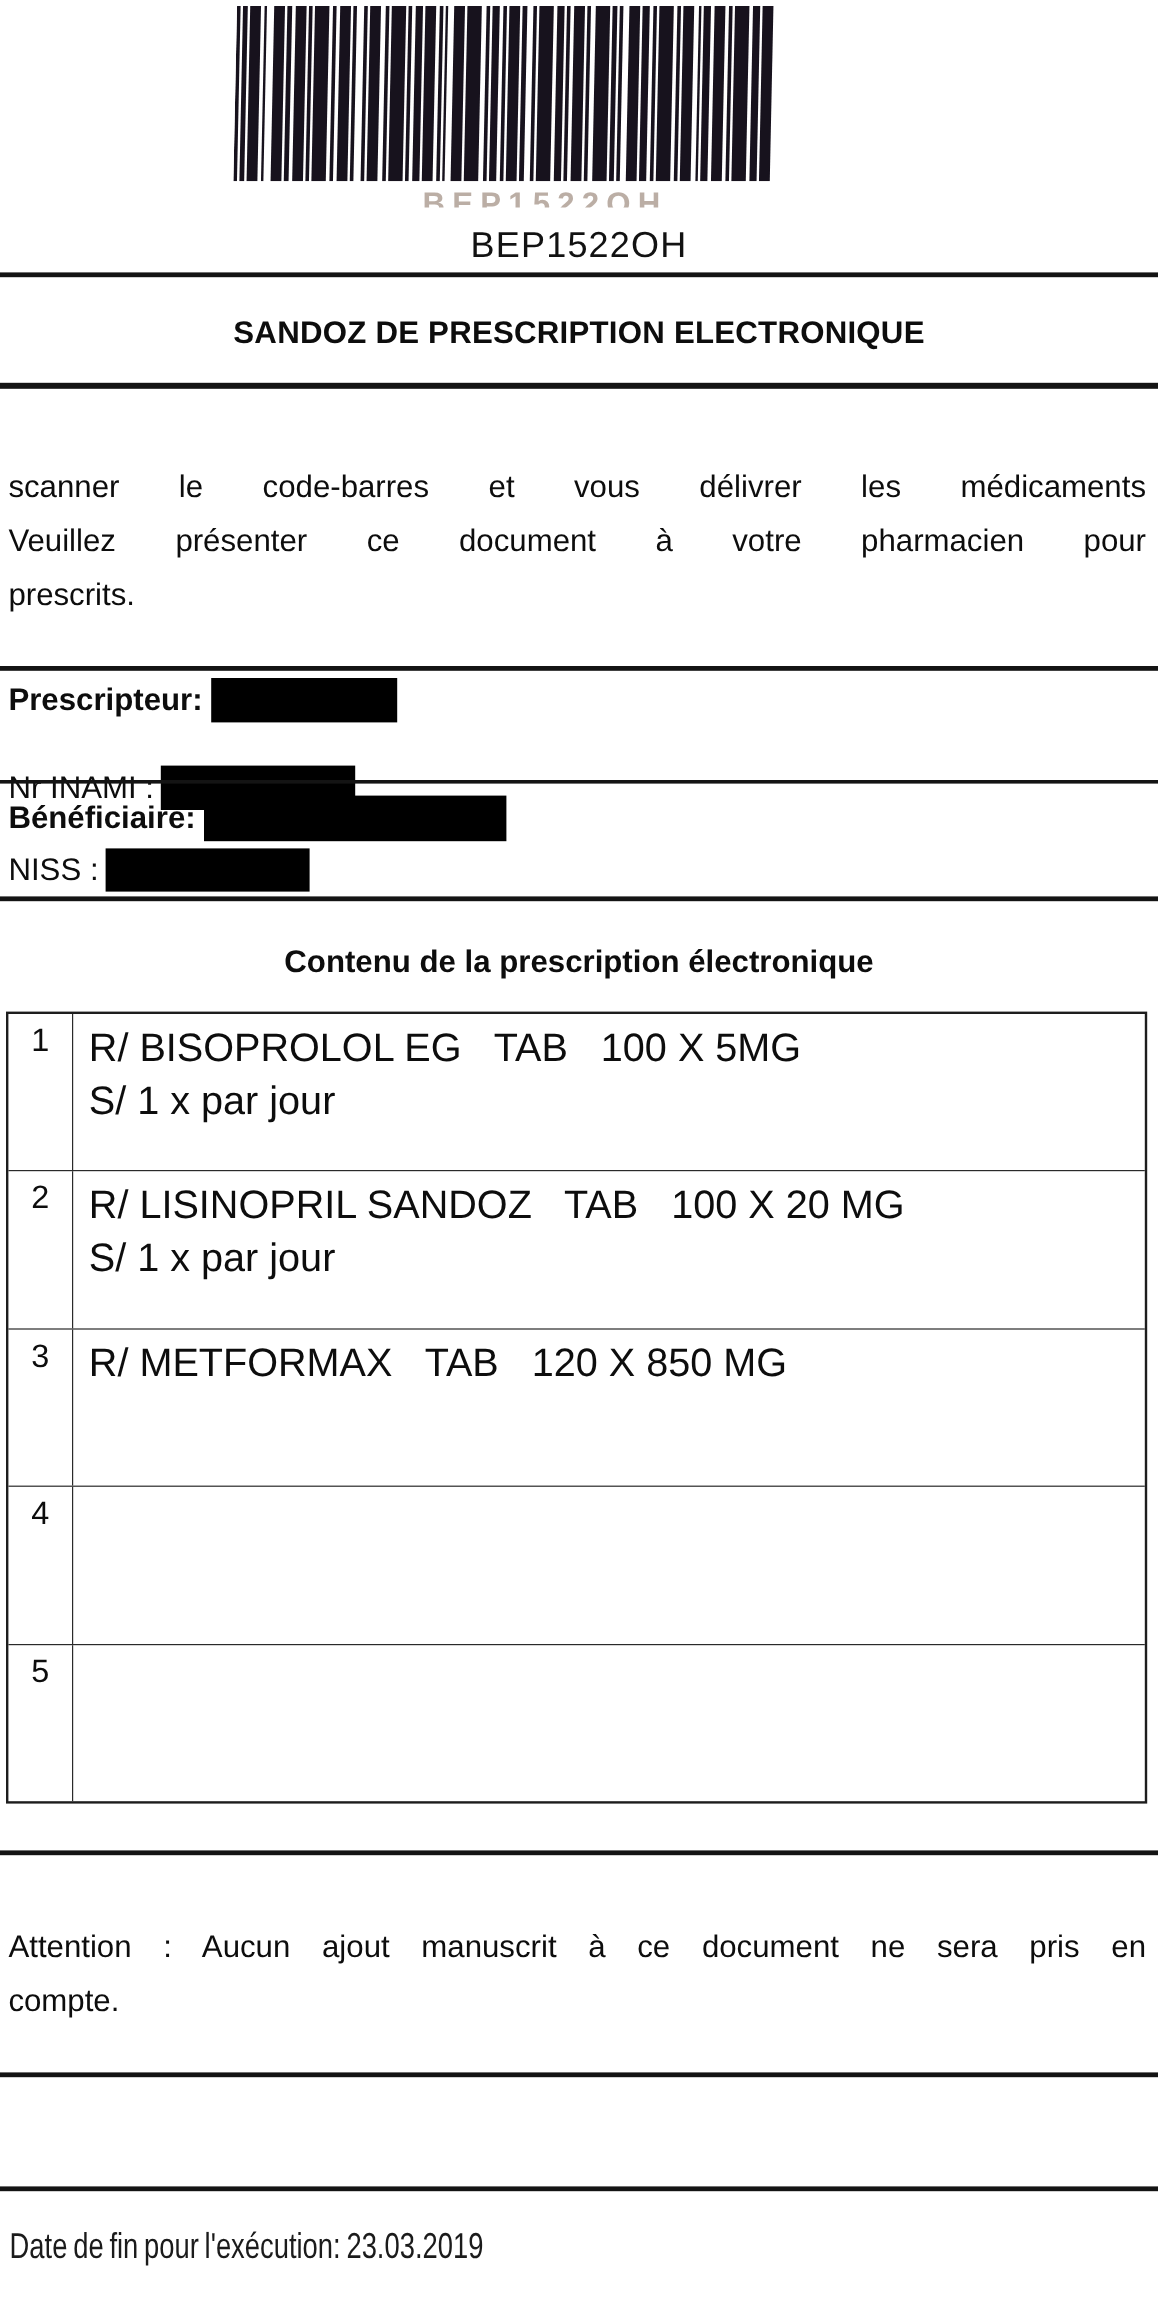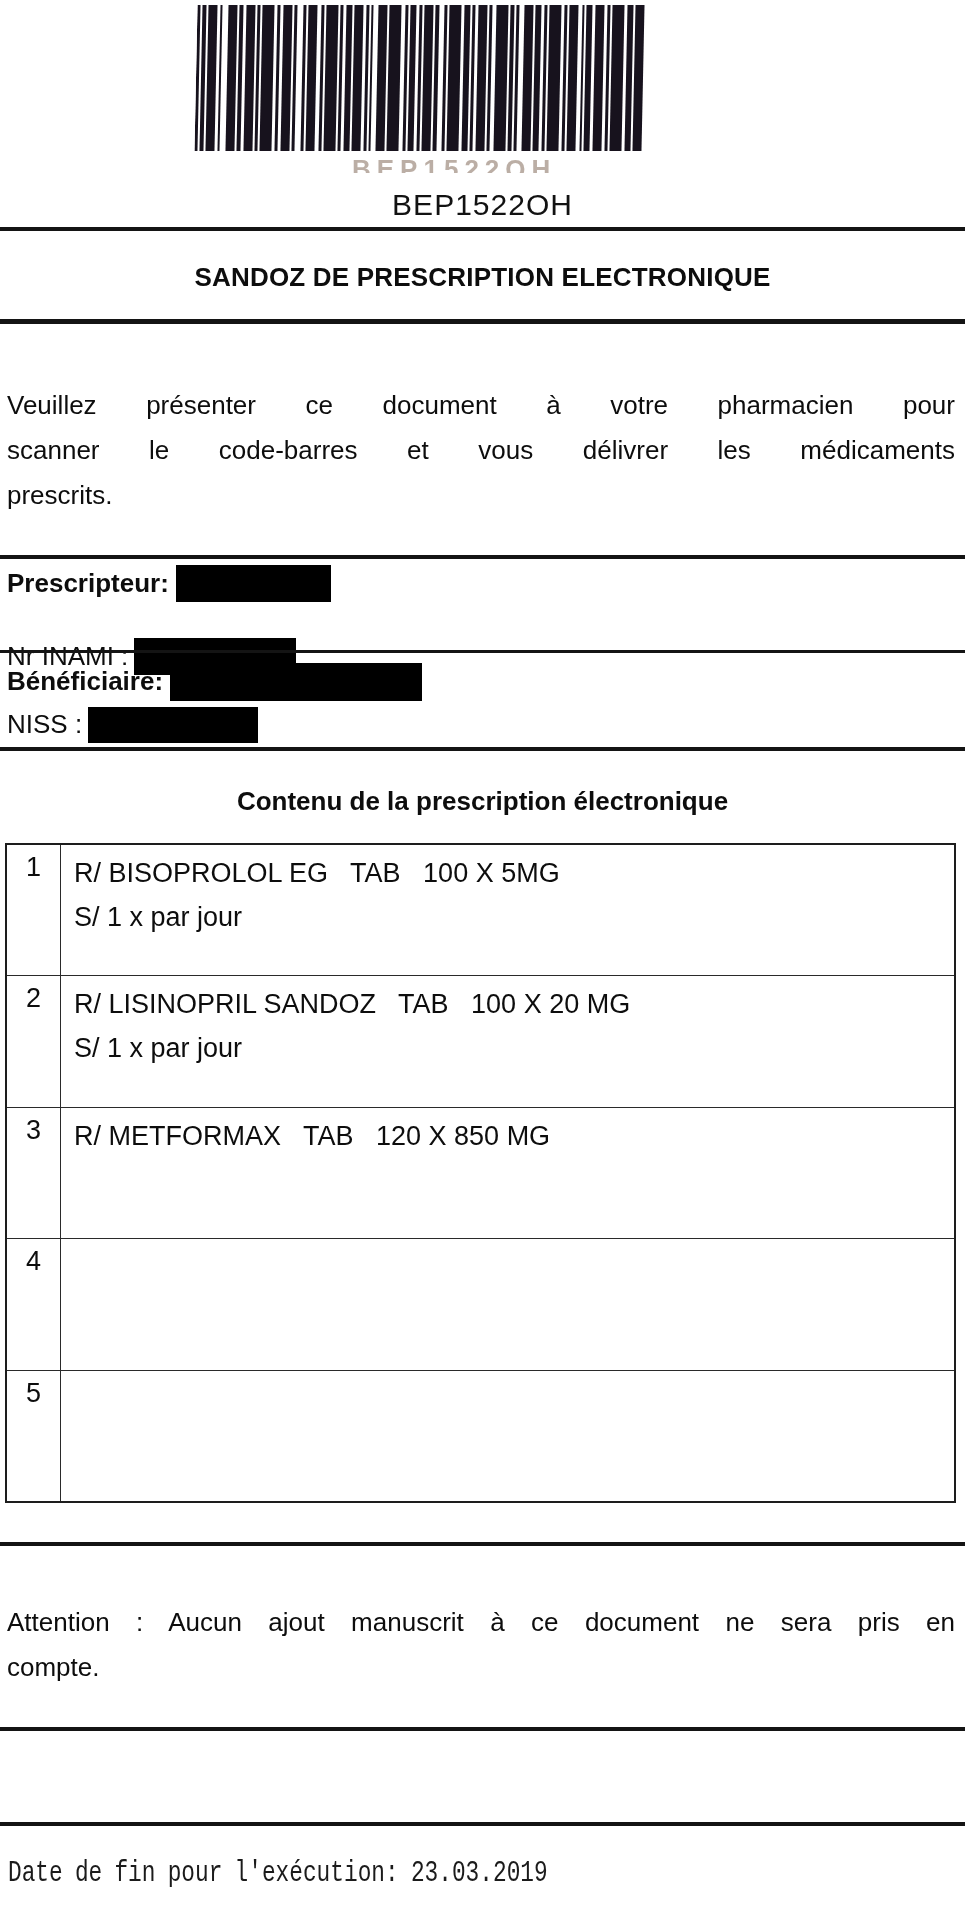--- a/index.html
+++ b/index.html
@@ -66,33 +66,33 @@
     position:absolute; left:5px; top:843px; width:951px; height:660px;
     border:2px solid #1d1d1d; box-sizing:border-box;
     display:flex; flex-direction:column;
   }
   .rx-row { flex:1 1 0; display:flex; border-top:1.5px solid #2a2a2a; }
   .rx-row:first-child { border-top:none; }
   .rx-num {
     flex:0 0 53px; border-right:1.5px solid #2a2a2a;
     font-size:27px; text-align:center; padding-top:7px;
   }
-  .rx-cell { flex:1 1 auto; padding:6px 10px 0 13px; font-size:27px; }
+  .rx-cell { flex:1 1 auto; padding:6px 10px 0 13px; font-size:33px; }
   .rx-line, .sig-line { line-height:44px; white-space:pre-wrap; }
   
   .attention { position:absolute; left:7px; top:1600px; width:948px; font-size:26px; }
   .attention .line { height:45px; line-height:45px; }
   .date-row { position:absolute; left:10px; top:1762px; display:flex; align-items:baseline; font-size:27px; }
   .date-label { font-weight:700; letter-spacing:.3px; }
   .condensed {
     display:inline-block; transform:scaleX(.76); transform-origin:left bottom;
     font-weight:400; color:#1b1b1b; letter-spacing:0; word-spacing:-2px;
   }
   .date-value { font-size:30px; margin-left:5px; }
-  .end-date-row { position:absolute; left:8px; top:1856px; font-size:30px; white-space:nowrap;font-family:Liberation Mono, monospace; }
+  .end-date-row { position:absolute; left:8px; top:1856px; font-size:30px; white-space:nowrap; }
 </style>
 </head>
 <body>
 
 <div class="page">
 
   <div class="barcode">
       <div class="bc-bar" style="width: 3px; background: rgb(23, 18, 29);"></div>
       <div class="bc-gap" style="width: 2px;"></div>
       <div class="bc-bar" style="width: 4px; background: rgb(23, 18, 29);"></div>
@@ -198,22 +198,22 @@
   <div class="barcode-ghost">BEP1522OH</div>
   <div class="barcode-label">BEP1522OH</div>
 
   <div class="rule r1"></div>
 
   <div class="doc-title">SANDOZ DE PRESCRIPTION ELECTRONIQUE</div>
 
   <div class="rule r2"></div>
 
   <div class="intro">
+    <div class="line just">scanner le code-barres et vous délivrer les médicaments</div>
     <div class="line just">Veuillez présenter ce document à votre pharmacien pour</div>
-    <div class="line just">scanner le code-barres et vous délivrer les médicaments</div>
     <div class="line">prescrits.</div>
   </div>
 
   <div class="rule r3"></div>
 
   <div class="party-row row-prescriber">
     <span class="lbl-bold">Prescripteur:</span>
     <span class="redact bar-prescriber"></span>
   </div>
   <div class="party-row row-inami">

